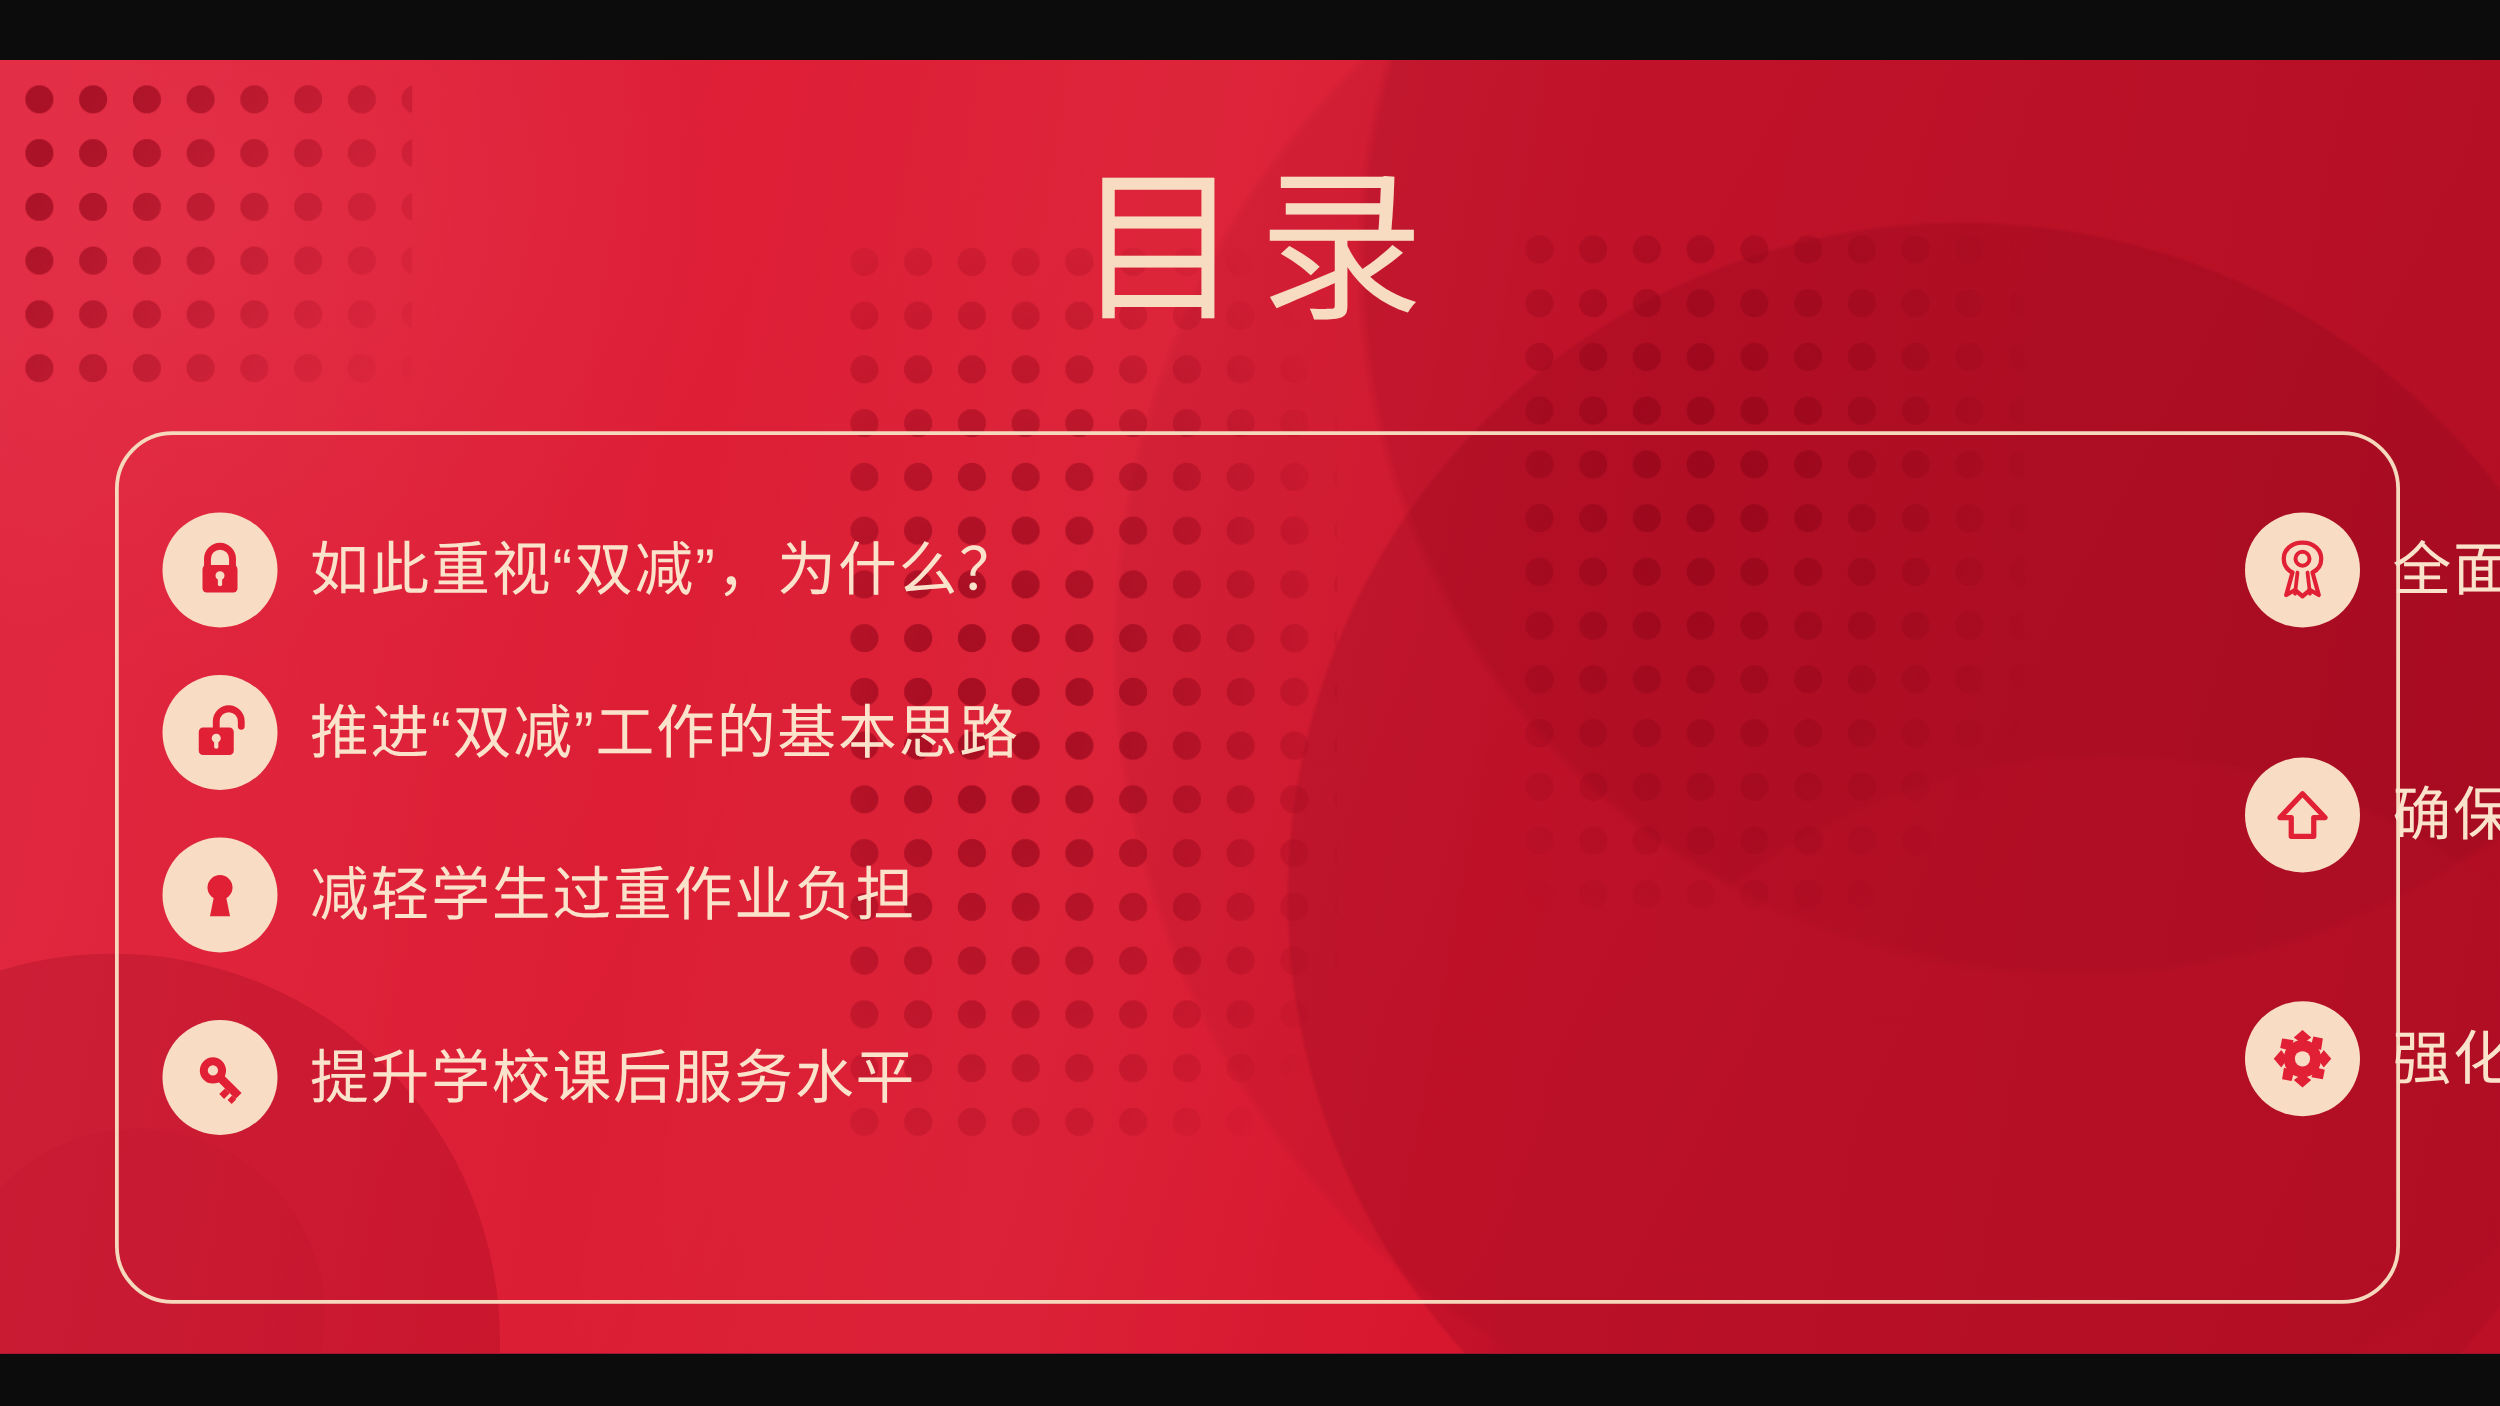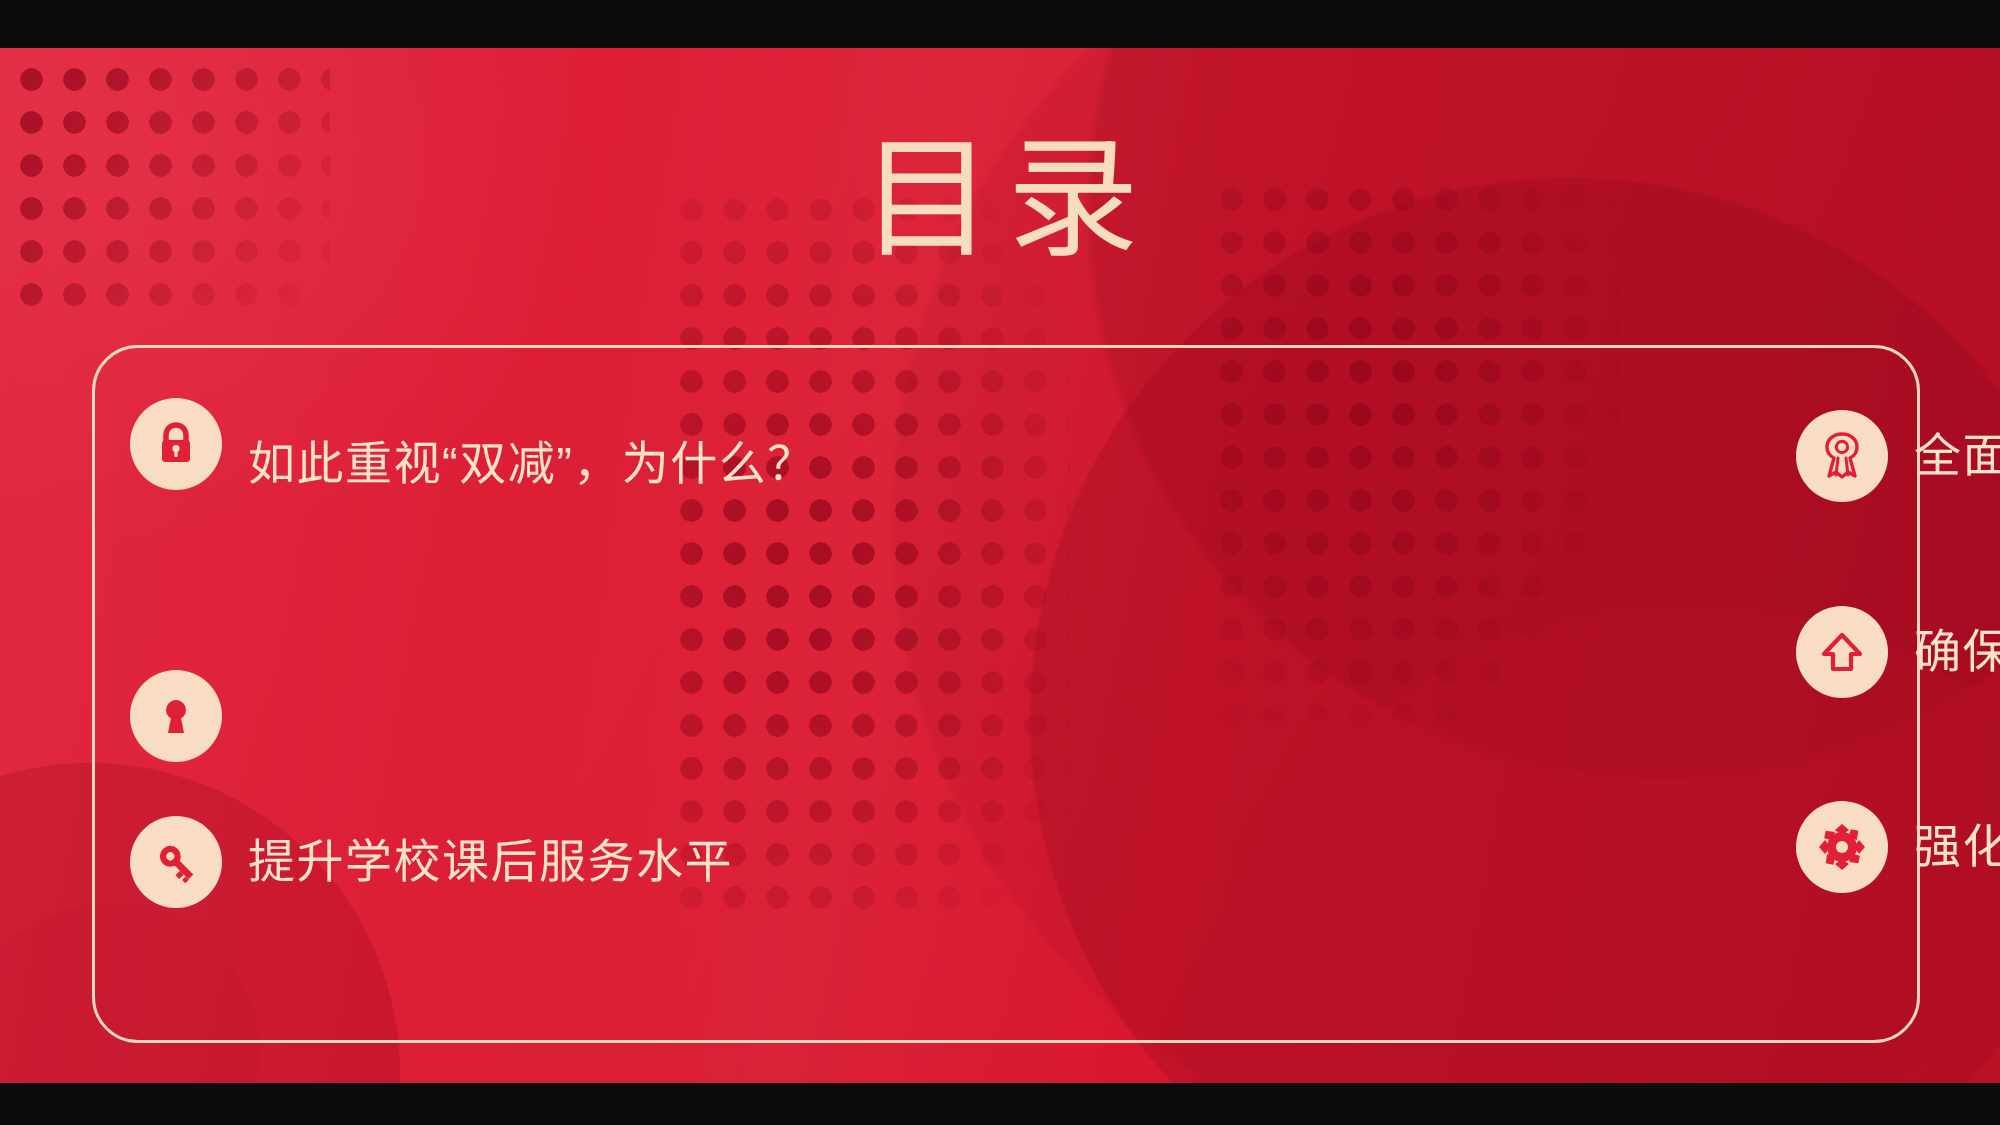--- a/index.html
+++ b/index.html
@@ -163,21 +163,21 @@
   .badge svg { display: block; }
   .item-label {
     color: #fbe2cb;
     font-size: 47px;
     line-height: 1.1;
     letter-spacing: 1.5px;
     font-weight: 400;
   }
 
   
-  .l1 { left: 130px; top: 350px; align-items: flex-end; }
+  .l1 { left: 130px; top: 362px; }
   .l2 { left: 130px; top: 492px; }
   .l3 { left: 130px; top: 622px; }
   .l4 { left: 130px; top: 768px; }
   
   .r1 { left: 796px; top: 362px; }
   .r2 { left: 796px; top: 558px; }
   .r3 { left: 796px; top: 753px; }
 </style>
 </head>
 <body>
@@ -211,28 +211,40 @@
           <svg width="54" height="54" viewBox="0 0 54 54" aria-hidden="true">
             <path d="M17 24 V18 a10 10 0 0 1 20 0 v6" fill="none" stroke="#e11f35" stroke-width="5.5" stroke-linecap="round"></path>
             <rect x="13" y="23" width="28" height="22" rx="3.5" fill="#e11f35"></rect>
             <circle cx="27" cy="31.5" r="3.6" fill="#f8ddc4"></circle>
             <rect x="25.3" y="32" width="3.4" height="8" rx="1.6" fill="#f8ddc4"></rect>
           </svg>
         </div>
         <div class="item-label">如此重视“双减”，为什么？</div>
       </div>
 
+      <div class="item l2">
+        <div class="badge">
+          <svg width="54" height="54" viewBox="0 0 54 54" aria-hidden="true">
+            <path d="M24 24 V18 a10 10 0 0 1 20 0 v4" fill="none" stroke="#e11f35" stroke-width="5.5" stroke-linecap="round"></path>
+            <rect x="10" y="23" width="28" height="22" rx="3.5" fill="#e11f35"></rect>
+            <circle cx="24" cy="31.5" r="3.6" fill="#f8ddc4"></circle>
+            <rect x="22.3" y="32" width="3.4" height="8" rx="1.6" fill="#f8ddc4"></rect>
+          </svg>
+        </div>
+        <div class="item-label">推进“双减”工作的基本思路</div>
+      </div>
 
       <div class="item l3">
         <div class="badge">
           <svg width="54" height="54" viewBox="0 0 54 54" aria-hidden="true">
             <circle cx="27" cy="21" r="10" fill="#e11f35"></circle>
             <path d="M22.4 27 L31.6 27 L35 44 L19 44 Z" fill="#e11f35"></path>
           </svg>
         </div>
+        <div class="item-label">减轻学生过重作业负担</div>
       </div>
 
       <div class="item l4">
         <div class="badge">
           <svg width="56" height="56" viewBox="0 0 56 56" aria-hidden="true">
             <g transform="rotate(45 28 28)">
               <circle cx="20" cy="28" r="10.5" fill="#e11f35"></circle>
               <circle cx="20" cy="28" r="4.1" fill="#f8ddc4"></circle>
               <rect x="28" y="24.6" width="21" height="6.8" fill="#e11f35"></rect>
               <rect x="37" y="31.4" width="5.4" height="6.4" fill="#e11f35"></rect>

